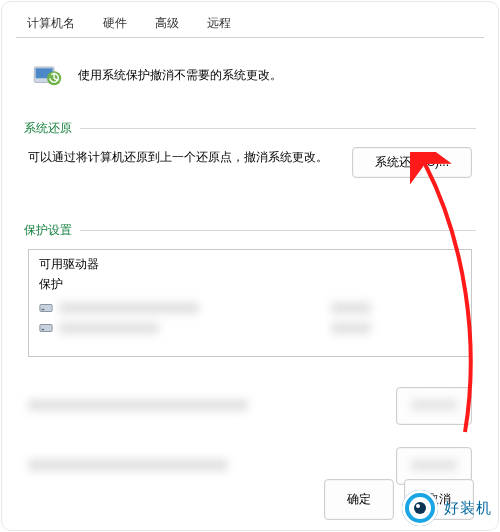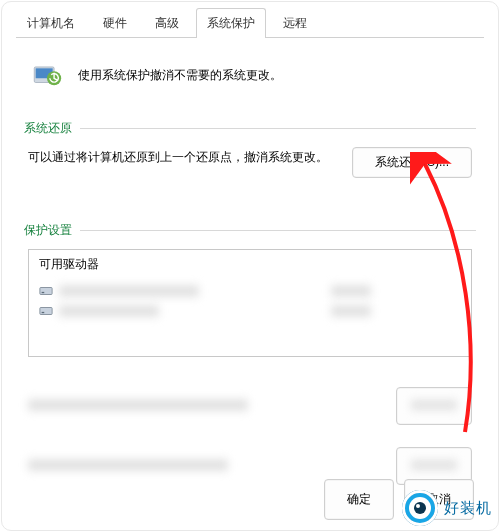--- a/index.html
+++ b/index.html
@@ -106,21 +106,20 @@
   </style>
 </head>
 <body>
 
 <div class="window">
 
   <div class="tabs">
     <div class="tab">计算机名</div>
     <div class="tab">硬件</div>
     <div class="tab">高级</div>
-    <div class="tab active">系统保护</div>
     <div class="tab">远程</div>
   </div>
   <div class="tab-underline"></div>
 
   <div class="content">
 
     <div class="intro">
       <span class="icon">
         <svg viewBox="0 0 48 48">
           <rect x="6" y="14" width="28" height="22" rx="2" fill="#cfd8e2" stroke="#9aa7b5"></rect>
@@ -148,20 +147,21 @@
     <div class="section-header">
       <span>保护设置</span>
       <span class="line"></span>
     </div>
 
     <div class="drives-box">
       <div class="drives-header">
         <div class="col-drive">
           <span class="truncated">可用驱动器</span>
         </div>
+        <div class="col-prot">保护</div>
       </div>
       <div class="drive-row">
         <span class="drive-icon">
           <svg viewBox="0 0 16 16">
               <rect x="1" y="4" width="14" height="8" rx="1" fill="#c8d2de" stroke="#7e8a97"></rect>
               <rect x="3" y="9" width="3" height="1.5" fill="#5d6b79"></rect>
             </svg>
         </span>
         <span class="blbox" style="width:140px;height:12px"></span>
         <span style="flex:1"></span>

